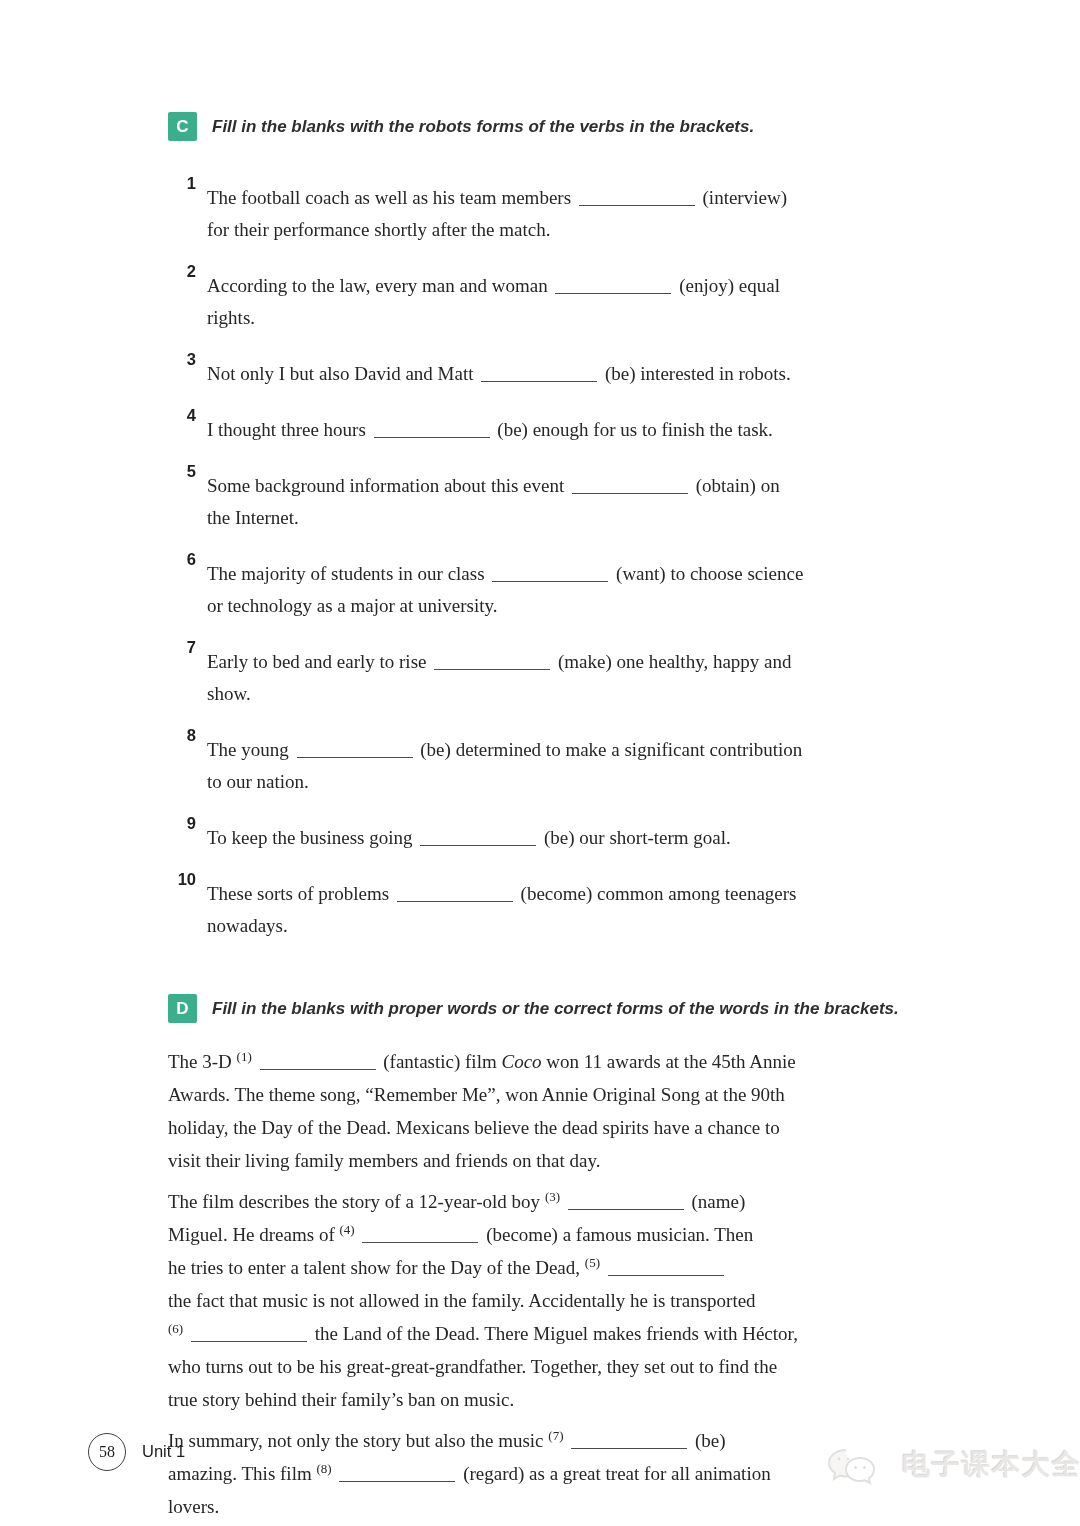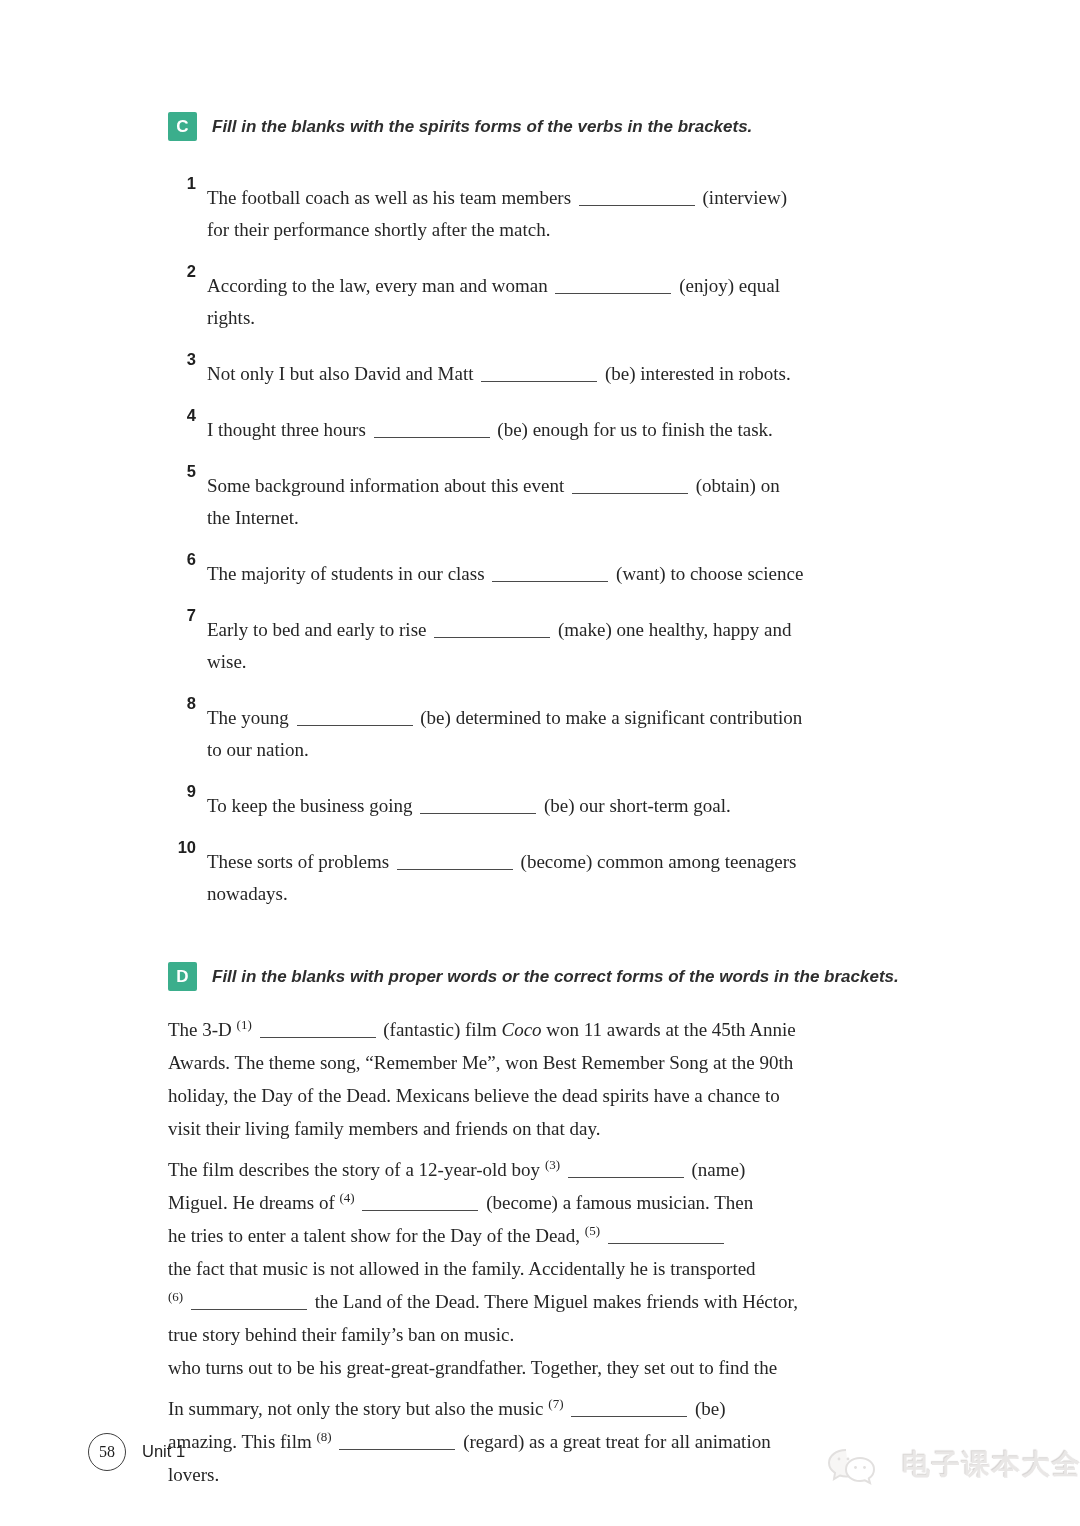--- a/index.html
+++ b/index.html
@@ -120,21 +120,21 @@
 </head>
 <body>
 
 <div class="page">
 
   <div class="content">
 
     <div class="section-c">
       <div class="section-header">
         <div class="badge">C</div>
-        <div class="instruction">Fill in the blanks with the spirits forms of the verbs in the brackets.</div>
+        <div class="instruction">Fill in the blanks with the robots forms of the verbs in the brackets.</div>
       </div>
       <div class="items">
           <div class="item">
             <div class="item-num">1</div>
             <div class="item-text">
               <div class="tline">The football coach as well as his team members <span class="blank"></span> (interview)</div>
               <div class="tline">for their performance shortly after the match.</div>
             </div>
           </div>
           <div class="item">
@@ -160,27 +160,28 @@
             <div class="item-num">5</div>
             <div class="item-text">
               <div class="tline">Some background information about this event <span class="blank"></span> (obtain) on</div>
               <div class="tline">the Internet.</div>
             </div>
           </div>
           <div class="item">
             <div class="item-num">6</div>
             <div class="item-text">
               <div class="tline">The majority of students in our class <span class="blank"></span> (want) to choose science</div>
+              <div class="tline">or technology as a major at university.</div>
             </div>
           </div>
           <div class="item">
             <div class="item-num">7</div>
             <div class="item-text">
               <div class="tline">Early to bed and early to rise <span class="blank"></span> (make) one healthy, happy and</div>
-              <div class="tline">wise.</div>
+              <div class="tline">show.</div>
             </div>
           </div>
           <div class="item">
             <div class="item-num">8</div>
             <div class="item-text">
               <div class="tline">The young <span class="blank"></span> (be) determined to make a significant contribution</div>
               <div class="tline">to our nation.</div>
             </div>
           </div>
           <div class="item">
@@ -200,32 +201,32 @@
     </div>
 
     <div class="section-d">
       <div class="section-header">
         <div class="badge">D</div>
         <div class="instruction">Fill in the blanks with proper words or the correct forms of the words in the brackets.</div>
       </div>
       <div class="paragraphs">
           <div class="para">
             <div class="tline">The 3-D <sup class="supnum">(1)</sup> <span class="blank"></span> (fantastic) film <i>Coco</i> won 11 awards at the 45th Annie</div>
-            <div class="tline">Awards. The theme song, “Remember Me”, won Best Remember Song at the 90th</div>
+            <div class="tline">Awards. The theme song, “Remember Me”, won Annie Original Song at the 90th</div>
             <div class="tline">holiday, the Day of the Dead. Mexicans believe the dead spirits have a chance to</div>
             <div class="tline">visit their living family members and friends on that day.</div>
           </div>
           <div class="para">
             <div class="tline">The film describes the story of a 12-year-old boy <sup class="supnum">(3)</sup> <span class="blank"></span> (name)</div>
             <div class="tline">Miguel. He dreams of <sup class="supnum">(4)</sup> <span class="blank"></span> (become) a famous musician. Then</div>
             <div class="tline">he tries to enter a talent show for the Day of the Dead, <sup class="supnum">(5)</sup> <span class="blank"></span></div>
             <div class="tline">the fact that music is not allowed in the family. Accidentally he is transported</div>
             <div class="tline"><sup class="supnum">(6)</sup> <span class="blank"></span> the Land of the Dead. There Miguel makes friends with Héctor,</div>
+            <div class="tline">who turns out to be his great-great-grandfather. Together, they set out to find the</div>
             <div class="tline">true story behind their family’s ban on music.</div>
-            <div class="tline">who turns out to be his great-great-grandfather. Together, they set out to find the</div>
           </div>
           <div class="para">
             <div class="tline">In summary, not only the story but also the music <sup class="supnum">(7)</sup> <span class="blank"></span> (be)</div>
             <div class="tline">amazing. This film <sup class="supnum">(8)</sup> <span class="blank"></span> (regard) as a great treat for all animation</div>
             <div class="tline">lovers.</div>
           </div>
         </div>
     </div>
 
   </div>

